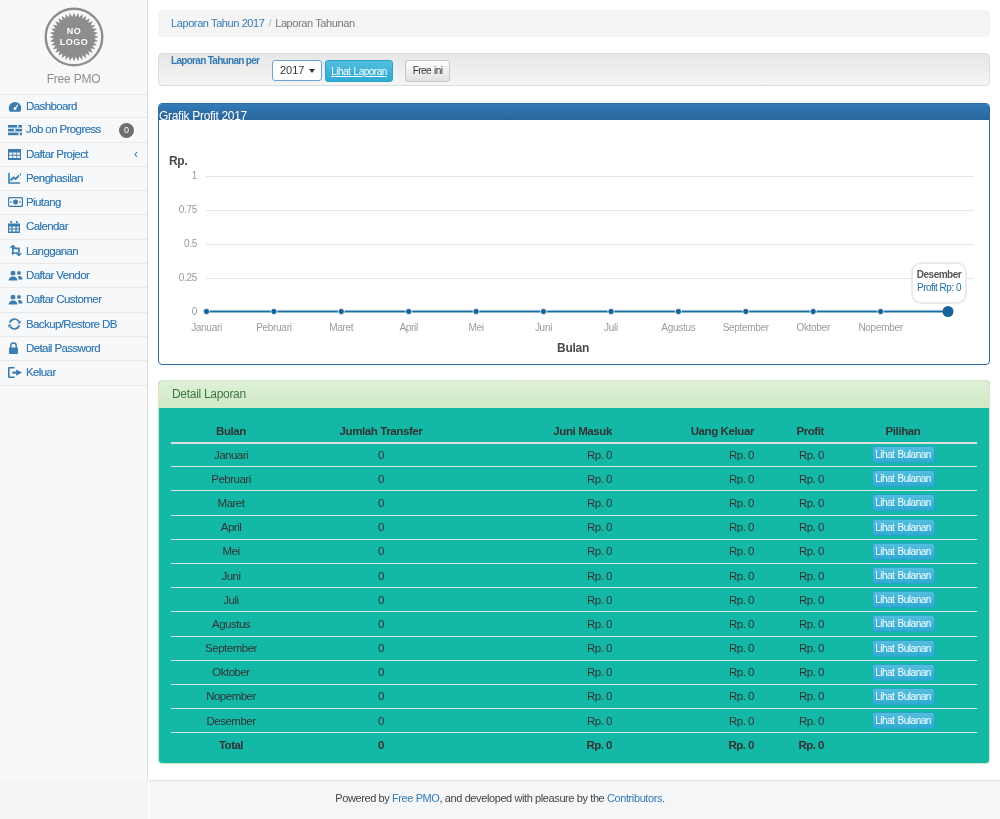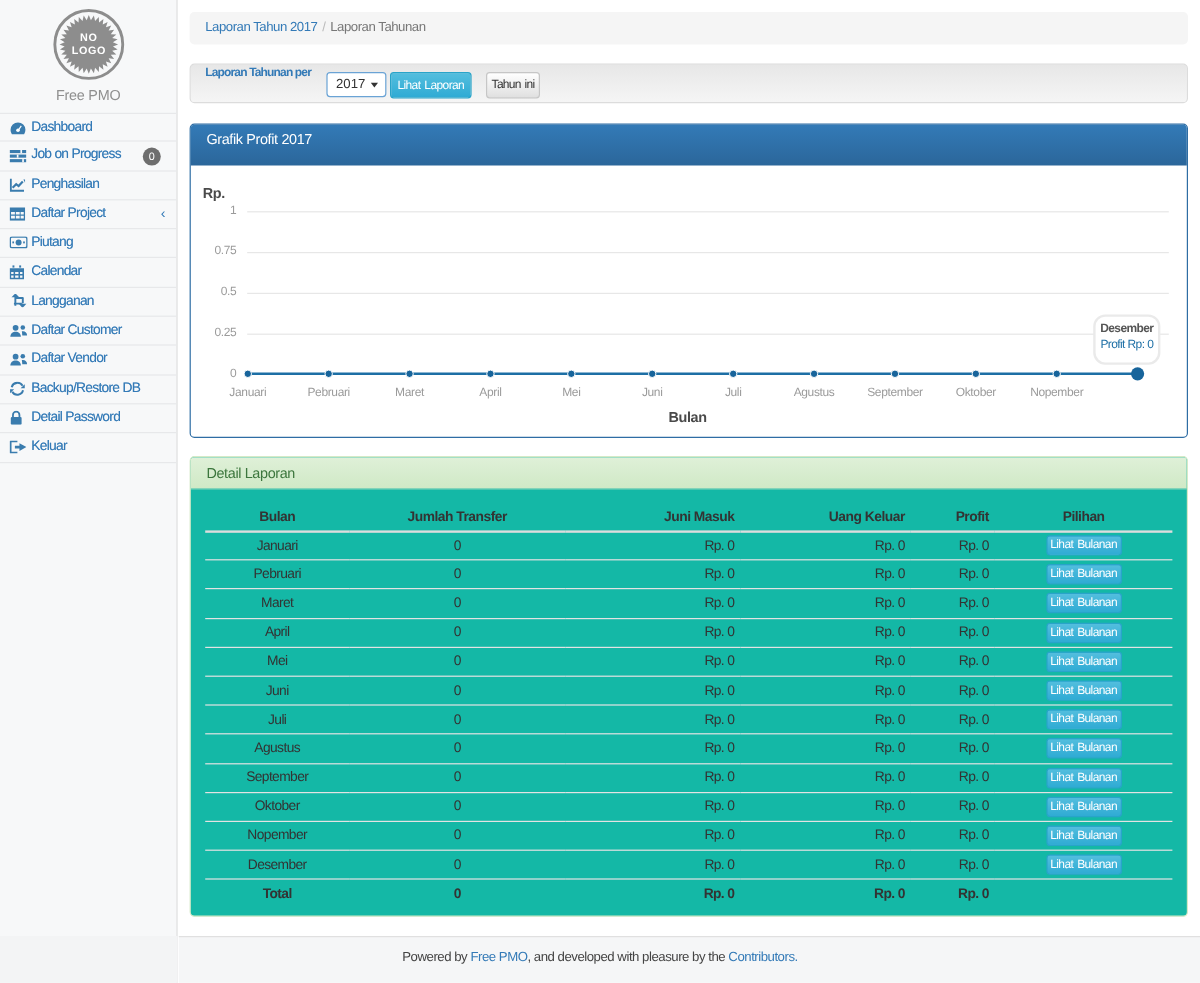--- a/index.html
+++ b/index.html
@@ -16,24 +16,24 @@
 .badge0 { position:absolute; right:13px; top:4.5px; width:15px; height:15px; border-radius:8px; background:#6e6e6e; color:#fff; font-size:9px; text-align:center; line-height:15px; }
 .chev { position:absolute; right:9px; top:0; color:#337ab7; font-size:12px; }
 #breadcrumb { position:absolute; left:158px; top:10px; width:832px; height:27px; background:#f5f5f5; border-radius:4px; font-size:11px; letter-spacing:-0.4px; line-height:26px; padding-left:13px; color:#777; }
 #breadcrumb a { color:#337ab7; }
 #breadcrumb .sep { color:#bbb; padding:0 4px; }
 #well { position:absolute; left:158px; top:53px; width:832px; height:33px; border:1px solid #dcdcdc; border-radius:4px; background:linear-gradient(to bottom,#e7e7e7 0%,#f5f5f5 100%); }
 #well .lbl { position:absolute; left:12px; top:1px; font-weight:bold; color:#337ab7; font-size:10px; letter-spacing:-0.7px; }
 #selbox { position:absolute; left:113px; top:6px; width:50px; height:21px; border:1px solid #6aa3d5; border-radius:3px; background:#fff; font-size:11px; color:#333; line-height:19px; padding-left:7px; }
 #selbox .caret { position:absolute; right:6px; top:8px; width:0; height:0; border-left:3.5px solid transparent; border-right:3.5px solid transparent; border-top:4px solid #333; }
 .btn { position:absolute; font-size:10px; text-align:center; border-radius:3px; letter-spacing:-0.5px; }
-#btn-lihat { left:166px; top:5.5px; width:68px; height:22px; line-height:21px; color:#fff; background:linear-gradient(to bottom,#53bede 0%,#2fabd4 100%); border:1px solid #28a4c9; word-spacing:1px; }
+#btn-lihat { left:166px; top:5.5px; width:68px; height:22px; line-height:21px; color:#fff; background:linear-gradient(to bottom,#53bede 0%,#2fabd4 100%); border:1px solid #28a4c9; word-spacing:1px;text-decoration:underline; }
 #btn-tahun { left:246px; top:5.5px; width:45px; height:22px; line-height:20px; color:#333; background:linear-gradient(to bottom,#ffffff 0%,#e0e0e0 100%); border:1px solid #c6c6c6; letter-spacing:-0.6px; word-spacing:1px; }
 #chartpanel { position:absolute; left:158px; top:103px; width:832px; height:262px; border:1px solid #2e6da4; border-radius:4px; background:#fff; }
-#chartpanel .hd { height:34px; background:linear-gradient(to bottom,#337ab7 0%,#2b669a 100%); border-radius:3px 3px 0 0; color:#fff; font-size:12px; letter-spacing:-0.3px; line-height:25px; padding-left:13px; }
+#chartpanel .hd { height:16px; background:linear-gradient(to bottom,#337ab7 0%,#2b669a 100%); border-radius:3px 3px 0 0; color:#fff; font-size:12px; letter-spacing:-0.3px; line-height:25px; }
 .gridline { position:absolute; height:1px; background:#e7e7e7; }
 .ylab { position:absolute; width:40px; text-align:right; font-size:10px; color:#9b9b9b; letter-spacing:-0.3px; }
 .xlab { position:absolute; width:70px; text-align:center; font-size:10px; color:#9b9b9b; letter-spacing:-0.3px; }
 #tooltip { position:absolute; left:911px; top:262px; width:56px; height:42px; background:rgba(255,255,255,.96); border:2px solid #eaeaea; border-radius:10px; text-align:center; }
 #tooltip .t1 { font-weight:bold; color:#555; font-size:10px; letter-spacing:-0.5px; margin-top:5px; }
 #tooltip .t2 { color:#1d6fa5; font-size:10px; letter-spacing:-0.5px; margin-top:2px; }
 #detailpanel { position:absolute; left:158px; top:380px; width:832px; height:384px; border:1px solid #d6e9c6; border-radius:4px; background:#14b8a6; }
 #detailpanel .hd { height:27px; background:linear-gradient(to bottom,#dff0d8 0%,#d0e9c6 100%); border-radius:3px 3px 0 0; color:#3c763d; font-size:12px; letter-spacing:-0.3px; line-height:26px; padding-left:13px; border-bottom:1px solid #d6e9c6; }
 table#rpt { position:absolute; left:12px; top:39.5px; width:806px; border-collapse:collapse; font-size:11.5px; color:#333; }
 table#rpt th { font-weight:bold; letter-spacing:-0.4px; border-bottom:2px solid #ddd; height:22px; text-align:center; }
@@ -74,32 +74,32 @@
           <rect x="0" y="8.6" width="14" height="2.6" fill="#3a7cae"></rect>
           <rect x="9" y="1" width="1.4" height="2.6" fill="#f7f8f9"></rect>
           <rect x="6" y="4.8" width="1.4" height="2.6" fill="#f7f8f9"></rect>
           <rect x="10.5" y="8.6" width="1.4" height="2.6" fill="#f7f8f9"></rect>
         </svg>
         <a class="txt" href="#">Job on Progress</a>
         <span class="badge0">0</span>
       </li>
 <li>
         <svg width="13" height="12" viewBox="0 0 13 12" style="top:5.5px">
+          <path fill="#3a7cae" d="M0 1h13v11H0z M1.2 4.6h3.2v2.2H1.2z M5.2 4.6h3.2v2.2H5.2z M9.2 4.6h2.6v2.2H9.2z M1.2 7.8h3.2v2.2H1.2z M5.2 7.8h3.2v2.2H5.2z M9.2 7.8h2.6v2.2H9.2z" fill-rule="evenodd"></path>
+        </svg>
+        <a class="txt" href="#">Daftar Project</a>
+        <span class="chev">‹</span>
+      </li>
+<li>
+        <svg width="13" height="12" viewBox="0 0 13 12" style="top:5.5px">
           <path fill="none" stroke="#3a7cae" stroke-width="1.6" d="M1 1v10h11"></path>
           <path fill="none" stroke="#3a7cae" stroke-width="1.8" d="M2.5 8.5l3-3 2 1.5 3.5-3.7"></path>
           <path fill="#3a7cae" d="M11.5 1.5l1.5 0 0 3z"></path>
         </svg>
         <a class="txt" href="#">Penghasilan</a>
-      </li>
-<li>
-        <svg width="13" height="12" viewBox="0 0 13 12" style="top:5.5px">
-          <path fill="#3a7cae" d="M0 1h13v11H0z M1.2 4.6h3.2v2.2H1.2z M5.2 4.6h3.2v2.2H5.2z M9.2 4.6h2.6v2.2H9.2z M1.2 7.8h3.2v2.2H1.2z M5.2 7.8h3.2v2.2H5.2z M9.2 7.8h2.6v2.2H9.2z" fill-rule="evenodd"></path>
-        </svg>
-        <a class="txt" href="#">Daftar Project</a>
-        <span class="chev">‹</span>
       </li>
 <li>
         <svg width="15" height="10" viewBox="0 0 15 10" style="top:5.5px">
           <rect x="0.5" y="0.5" width="14" height="9" rx="1.6" fill="none" stroke="#3a7cae" stroke-width="1.3"></rect>
           <circle cx="7.5" cy="5" r="2.5" fill="#3a7cae"></circle>
           <rect x="2.3" y="4.2" width="1.4" height="1.6" fill="#3a7cae"></rect>
           <rect x="11.3" y="4.2" width="1.4" height="1.6" fill="#3a7cae"></rect>
         </svg>
         <a class="txt" href="#">Piutang</a>
       </li>
@@ -120,30 +120,30 @@
         </svg>
         <a class="txt" href="#">Langganan</a>
       </li>
 <li>
         <svg width="15" height="11" viewBox="0 0 15 11" style="top:5.5px">
           <circle cx="5" cy="3.2" r="2.4" fill="#3a7cae"></circle>
           <path fill="#3a7cae" d="M0.6 10.6c0-2.7 2-4.2 4.4-4.2s4.4 1.5 4.4 4.2z"></path>
           <circle cx="11" cy="2.9" r="1.9" fill="#3a7cae"></circle>
           <path fill="#3a7cae" d="M10.2 6.1c2.4-.6 4.4 1.1 4.4 3.4h-4z"></path>
         </svg>
-        <a class="txt" href="#">Daftar Customer</a>
+        <a class="txt" href="#">Daftar Vendor</a>
       </li>
 <li>
         <svg width="15" height="11" viewBox="0 0 15 11" style="top:5.5px">
           <circle cx="5" cy="3.2" r="2.4" fill="#3a7cae"></circle>
           <path fill="#3a7cae" d="M0.6 10.6c0-2.7 2-4.2 4.4-4.2s4.4 1.5 4.4 4.2z"></path>
           <circle cx="11" cy="2.9" r="1.9" fill="#3a7cae"></circle>
           <path fill="#3a7cae" d="M10.2 6.1c2.4-.6 4.4 1.1 4.4 3.4h-4z"></path>
         </svg>
-        <a class="txt" href="#">Daftar Vendor</a>
+        <a class="txt" href="#">Daftar Customer</a>
       </li>
 <li>
         <svg width="13" height="12" viewBox="0 0 13 12" style="top:5.5px">
           <path fill="none" stroke="#3a7cae" stroke-width="1.7" d="M11.2 7.3a4.9 4.9 0 0 1-9 1.2M1.8 4.7a4.9 4.9 0 0 1 9-1.2"></path>
           <path fill="#3a7cae" d="M12.6 2.2v3.4H9.2z"></path>
           <path fill="#3a7cae" d="M0.4 9.8V6.4h3.4z"></path>
         </svg>
         <a class="txt" href="#">Backup/Restore DB</a>
       </li>
 <li>
@@ -160,21 +160,21 @@
         </svg>
         <a class="txt" href="#">Keluar</a>
       </li>
   </ul>
 </div>
 <div id="breadcrumb"><a href="#">Laporan Tahun 2017</a><span class="sep">/</span>Laporan Tahunan</div>
 <div id="well">
   <span class="lbl">Laporan Tahunan per</span>
   <div id="selbox">2017<span class="caret"></span></div>
   <div class="btn" id="btn-lihat">Lihat Laporan</div>
-  <div class="btn" id="btn-tahun">Tahun ini</div>
+  <div class="btn" id="btn-tahun">Free ini</div>
 </div>
 <div id="chartpanel">
   <div class="hd">Grafik Profit 2017</div>
 </div>
 <div class="abs" style="left:169px;top:154px;font-weight:bold;font-size:12px;letter-spacing:-0.3px;color:#4a4a4a;">Rp.</div>
 <div class="gridline" style="left:206px;top:175.5px;width:768px;"></div>
 <div class="ylab" style="left:157px;top:170.0px;">1</div>
 <div class="gridline" style="left:206px;top:209.5px;width:768px;"></div>
 <div class="ylab" style="left:157px;top:204.0px;">0.75</div>
 <div class="gridline" style="left:206px;top:243.5px;width:768px;"></div>

